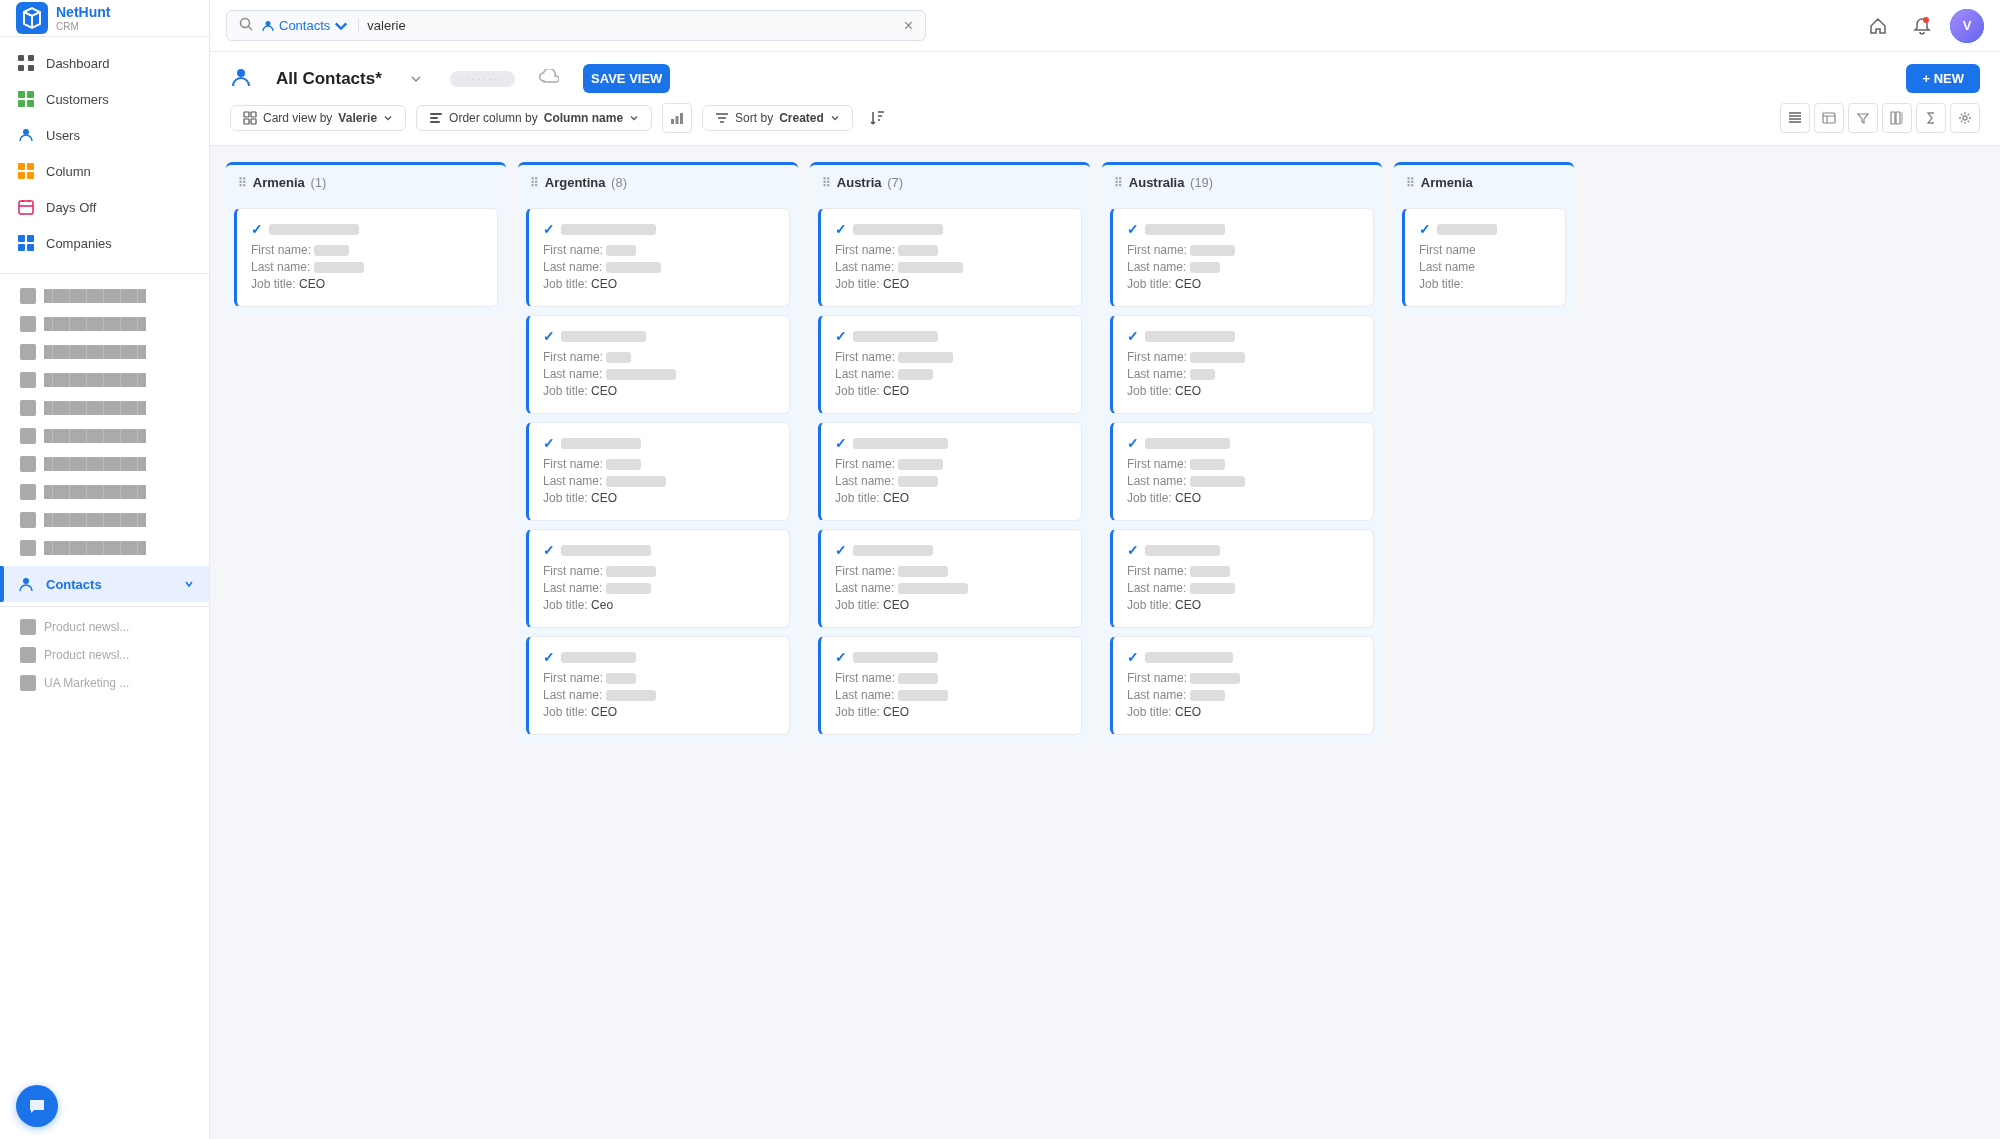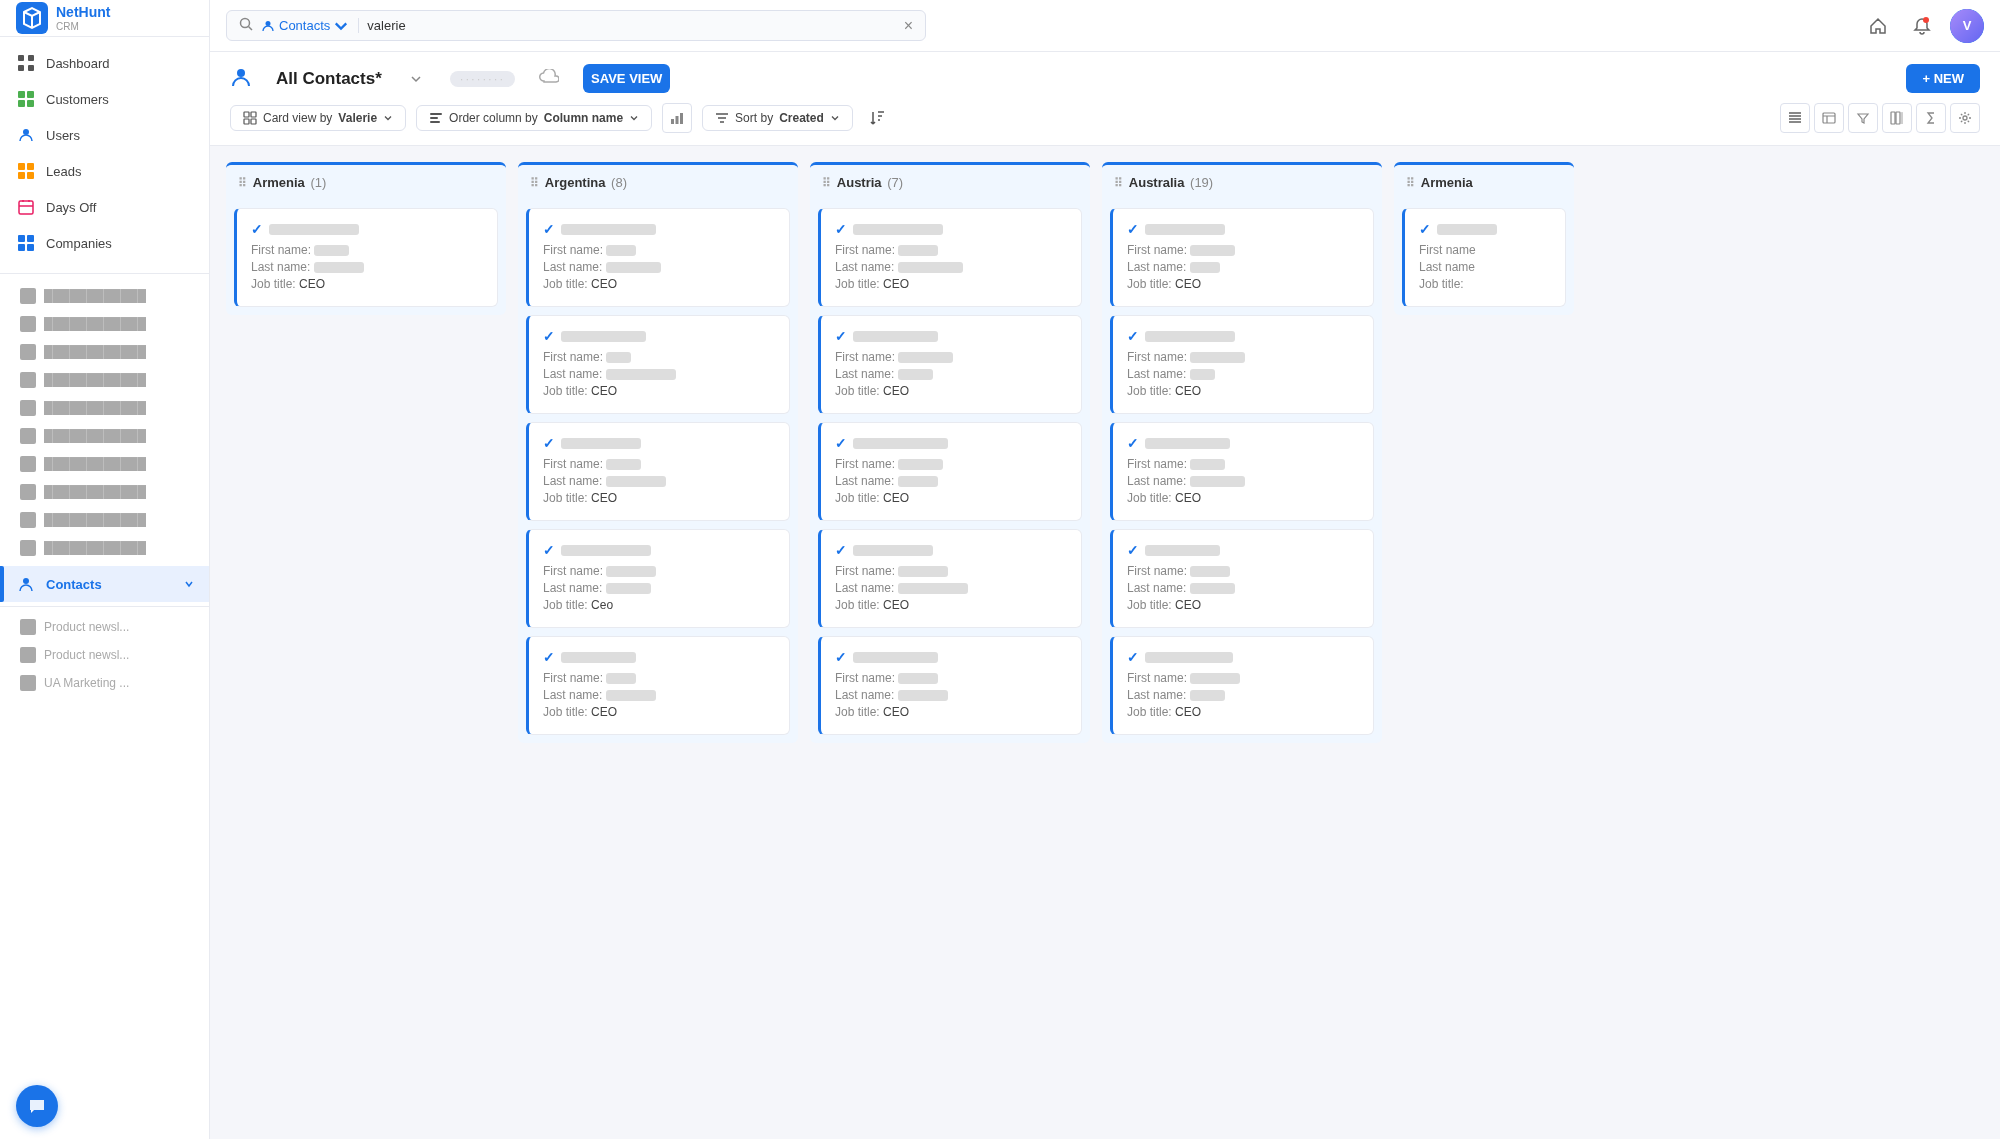--- a/index.html
+++ b/index.html
@@ -133,21 +133,21 @@
     </div>
     <div class="nav-item">
       <span class="nav-icon">
         <svg width="18" height="18" viewBox="0 0 18 18" fill="none">
             <rect x="1" y="1" width="7" height="7" rx="1" fill="#ff9800"></rect>
             <rect x="10" y="1" width="7" height="7" rx="1" fill="#ff9800"></rect>
             <rect x="1" y="10" width="7" height="7" rx="1" fill="#ff9800"></rect>
             <rect x="10" y="10" width="7" height="7" rx="1" fill="#ff9800"></rect>
           </svg>
       </span>
-      <span class="nav-label">Leads</span>
+      <span class="nav-label">Column</span>
     </div>
     <div class="nav-item">
       <span class="nav-icon">
         <svg width="18" height="18" viewBox="0 0 18 18" fill="none">
             <rect x="2" y="3" width="14" height="13" rx="1.5" stroke="#e91e63" stroke-width="1.5" fill="none"></rect>
             <path d="M6 2v2M12 2v2" stroke="#e91e63" stroke-width="1.5"></path>
             <path d="M2 8h14" stroke="#e91e63" stroke-width="1.5"></path>
           </svg>
       </span>
       <span class="nav-label">Days Off</span>

